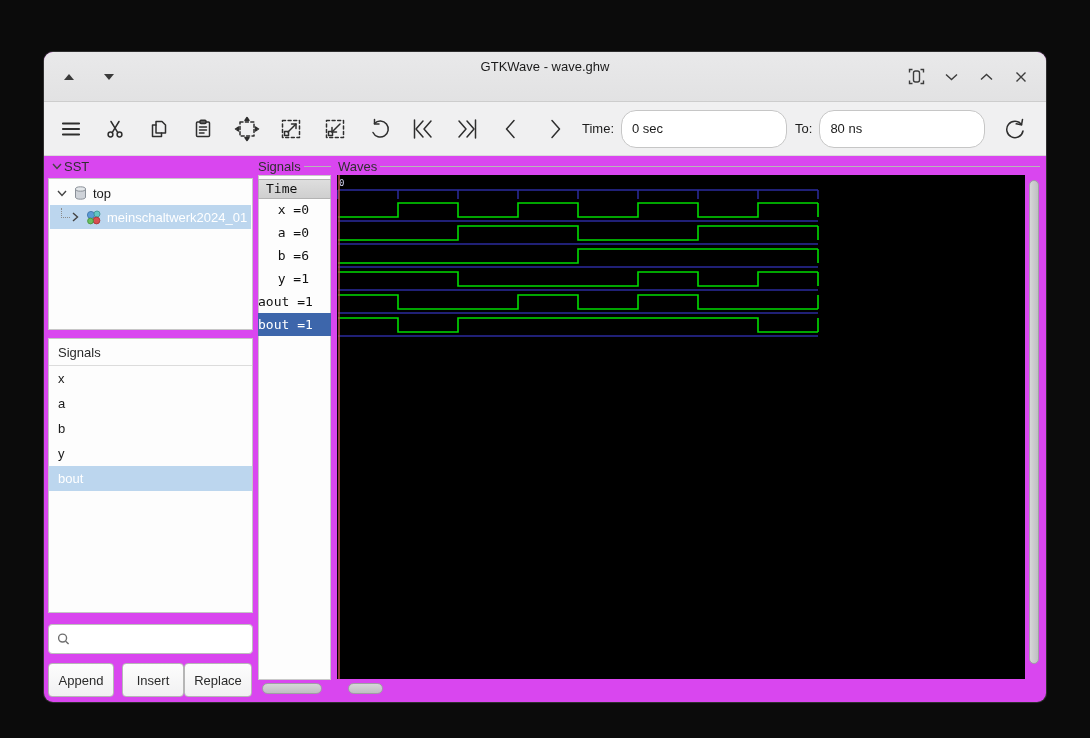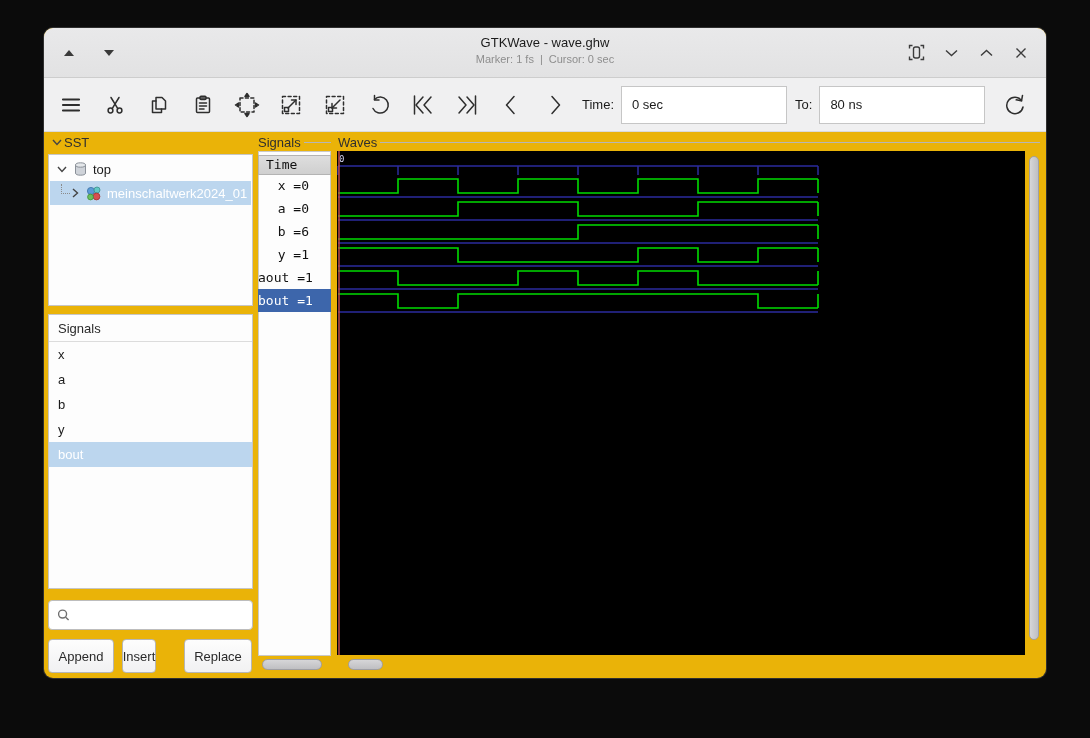--- a/index.html
+++ b/index.html
@@ -1,20 +1,20 @@
 <!DOCTYPE html>
 <html><head>
 <meta charset="utf-8">
 <style>
   * { box-sizing: border-box; margin: 0; padding: 0; }
   html,body { width: 1090px; height: 738px; background: #0b0b0b; font-family: "Liberation Sans", sans-serif; overflow: hidden; }
 
   .window {
-    position: absolute; left: 44px; top: 28px; width: 1002px; height: 650px;
-    background: #eab308; border-radius: 9px; overflow: hidden;
+    position: absolute; left: 44px; top: 52px; width: 1002px; height: 650px;
+    background: #d946ef; border-radius: 9px; overflow: hidden;
     box-shadow: 0 0 0 1px #2f2f2f;
   }
 
   
   .titlebar { position: absolute; top: 0; left: 0; right: 0; height: 50px;
     background: linear-gradient(#e9e9ea, #e2e2e3); border-bottom: 1px solid #cdcdcd; }
   .tb-center { position: absolute; left: 0; right: 0; top: 7px; text-align: center; pointer-events: none; }
   .tb-title { font-size: 13px; color: #1b1b1b; }
   .tb-subtitle { font-size: 11px; color: #8e8e8e; margin-top: 3px; }
   .tb-subtitle span { margin: 0 3px; }
@@ -27,21 +27,21 @@
   .tri.down { border-top: 6px solid #3a3a3a; }
 
   
   .toolbar { position: absolute; top: 50px; left: 0; right: 0; height: 54px;
     background: #f0f0f1; border-bottom: 1px solid #dadada;
     display: flex; align-items: center; padding-left: 10px; }
   .tool { width: 34px; height: 34px; margin-right: 10px; display: flex; align-items: center; justify-content: center; border-radius: 4px; }
   .tool svg { stroke: #2e2e2e; fill: none; stroke-width: 1.5; stroke-linecap: round; stroke-linejoin: round; }
   .range-label { font-size: 13px; color: #1b1b1b; margin-right: 7px; }
   .range-input { width: 166px; height: 38px; background: #ffffff; border: 1px solid #c6c6c6;
-    border-radius: 0; font-family: "Liberation Sans", sans-serif; font-size: 13px; color: #1b1b1b; padding: 0 10px; outline: none; }
+    border-radius: 15px; font-family: "Liberation Sans", sans-serif; font-size: 13px; color: #1b1b1b; padding: 0 10px; outline: none; }
   #to-label { margin-left: 8px; }
   .reload { margin-left: 13px; width: 32px; height: 32px; display:flex; align-items:center; justify-content:center; }
   .reload svg { stroke: #2e2e2e; fill: none; stroke-width: 1.5; stroke-linecap: round; }
 
   
   .frame-label { position: absolute; display: flex; align-items: center; font-size: 13px; color: #2f2f2f; height: 16px; }
   .frame-line { flex: 1; border-top: 1px solid #b6b6b6; margin-left: 3px; }
   .expander-svg { stroke: #444; fill: none; stroke-width: 1.4; margin-right: 2px; }
 
   
@@ -62,21 +62,21 @@
   .searchbox { position: absolute; left: 4px; top: 572px; width: 205px; height: 30px;
     background: #ffffff; border: 1px solid #bdbdbd; border-radius: 4px;
     display: flex; align-items: center; padding-left: 8px; }
   .searchbox svg { stroke: #6f6f6f; fill: none; stroke-width: 1.5; }
   .searchbox input { border: none; outline: none; flex: 1; height: 100%; font-size: 13px; margin-left: 6px; background: transparent; }
 
   .gbtn { position: absolute; top: 611px; height: 34px; background: linear-gradient(#fdfdfd, #f1f1f2);
     border: 1px solid #b6b6b6; border-radius: 4px; font-family: "Liberation Sans", sans-serif;
     font-size: 13px; color: #2a2a2a; display: flex; align-items: center; justify-content: center; }
   #btn-append { left: 4px; width: 66px; }
-  #btn-insert { left: 78px; width: 34px; }
+  #btn-insert { left: 78px; width: 62px; }
   #btn-replace { left: 140px; width: 68px; }
 
   
   .values-panel { position: absolute; left: 214px; top: 123px; width: 73px; height: 505px;
     background: #fdfdfd; border: 1px solid #c9c9c9; }
   .time-header { position: absolute; left: 214px; top: 127px; width: 73px; height: 20px;
     background: linear-gradient(#dedede, #cfcfcf); border: 1px solid #b3b3b3;
     font-family: "DejaVu Sans Mono", monospace; font-size: 13px; color: #111; line-height: 18px; padding-left: 7px; }
   .value-rows { position: absolute; left: 214px; top: 146px; width: 73px; }
   .value-row { height: 23px; line-height: 23px; font-family: "DejaVu Sans Mono", monospace;
@@ -108,21 +108,20 @@
     <div class="tb-left">
       <div class="wbtn">
           <div class="tri up"></div>
         </div>
       <div class="wbtn">
           <div class="tri down"></div>
         </div>
     </div>
     <div class="tb-center">
       <div class="tb-title">GTKWave - wave.ghw</div>
-      <div class="tb-subtitle"><span>Marker: 1 fs</span><span>|</span><span>Cursor: 0 sec</span></div>
     </div>
     <div class="tb-right">
       <div class="wbtn">
         <svg width="17" height="17" viewBox="0 0 17 17">
           <path d="M1.5 4.5 V1.5 H4.5"></path>
             <path d="M12.5 1.5 H15.5 V4.5"></path>
             <path d="M15.5 12.5 V15.5 H12.5"></path>
             <path d="M4.5 15.5 H1.5 V12.5"></path>
           <rect x="5.5" y="3" width="6" height="11" rx="2"></rect>
         </svg>

